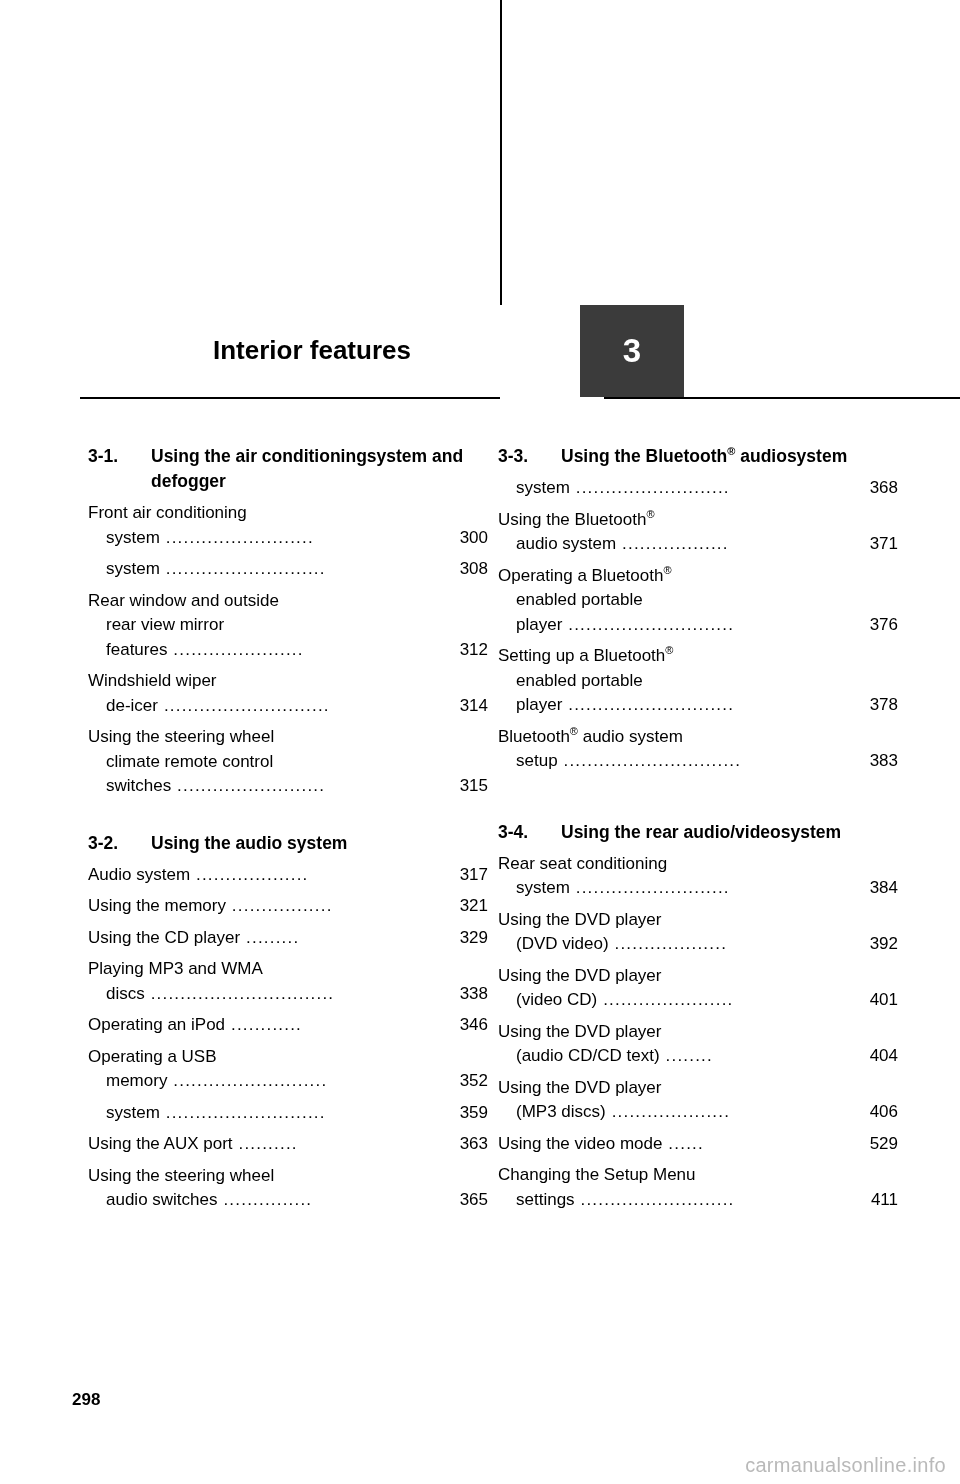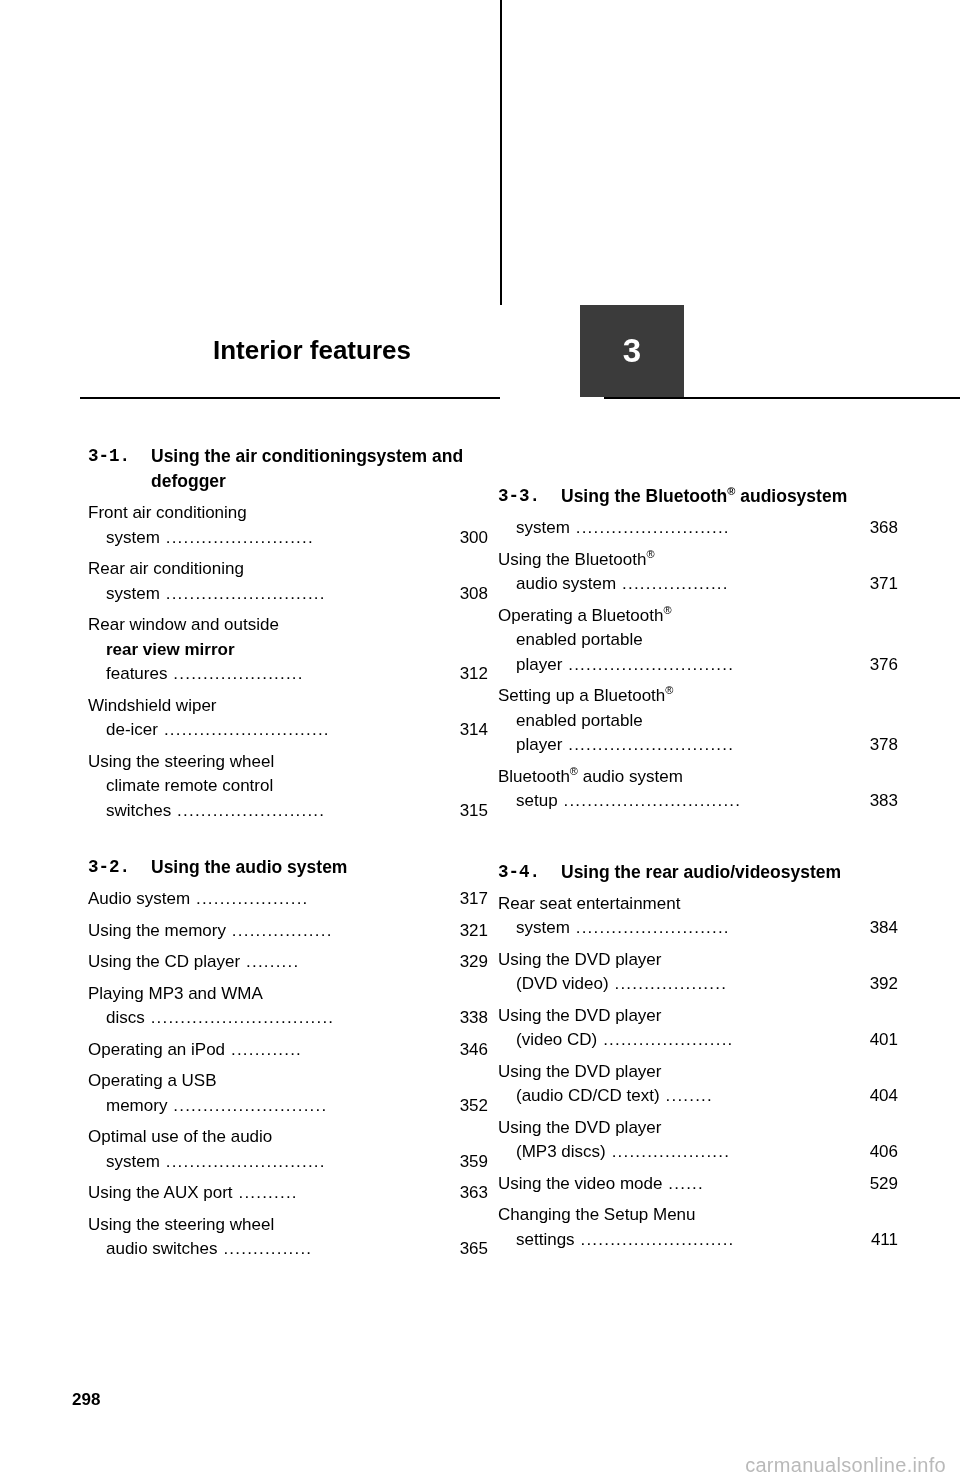--- a/index.html
+++ b/index.html
@@ -94,21 +94,21 @@
     left: 0;
     top: 444px;
     width: 960px;
   }
   .col {
     position: absolute;
     top: 0;
     width: 400px;
   }
   .col-left { left: 88px; }
-  .col-right { left: 498px; margin-top: 40px; }
+  .col-right { left: 498px; }
 
   .section {
     margin-bottom: 0;
     position: relative;
   }
   .section + .section { margin-top: 32px; }
 
   .sec-head {
     display: block;
     font-size: 17.5px;
@@ -118,21 +118,20 @@
     padding-left: 63px;
     margin-bottom: 7px;
   }
   .sec-num {
     position: absolute;
     left: 0;
     top: 0;
     width: 56px;
     font-weight: bold;
     text-align: left;
-    font-family: Liberation Mono, monospace;
   }
   .sec-head .sup {
     font-size: 11px;
     vertical-align: super;
     line-height: 0;
   }
 
   .entry {
     position: relative;
     font-size: 17px;
@@ -212,26 +211,25 @@
 
   <div class="toc">
     <div class="col col-left" id="col-left">
         <div class="section">
           <div class="sec-head"><span class="sec-num">3-1.</span><span>Using the air conditioning</span><span class="line2">system and defogger</span></div>
           <div class="entry">
             <div class="row"><span class="txt" style="display: inline;">Front air conditioning</span></div>
             <div class="row" style="padding-left: 18px;"><span class="pg">300</span><span class="line2" style="display: inline; padding-left: 0px;">system</span><span class="dots"> .........................</span></div>
           </div>
           <div class="entry">
-            <div class="row"><span class="txt" style="display: inline;">Rear air conditioning</span></div>
             <div class="row" style="padding-left: 18px;"><span class="pg">308</span><span class="line2" style="display: inline; padding-left: 0px;">system</span><span class="dots"> ...........................</span></div>
           </div>
           <div class="entry">
             <div class="row"><span class="txt" style="display: inline;">Rear window and outside</span></div>
-            <div class="row" style="padding-left: 18px;"><span class="line2" style="display: inline; padding-left: 0px; font-weight: bold;">rear view mirror</span></div>
+            <div class="row" style="padding-left: 18px;"><span class="line2" style="display: inline; padding-left: 0px;">rear view mirror</span></div>
             <div class="row" style="padding-left: 18px;"><span class="pg">312</span><span class="line2" style="display: inline; padding-left: 0px;">features</span><span class="dots"> ......................</span></div>
           </div>
           <div class="entry">
             <div class="row"><span class="txt" style="display: inline;">Windshield wiper</span></div>
             <div class="row" style="padding-left: 18px;"><span class="pg">314</span><span class="line2" style="display: inline; padding-left: 0px;">de-icer</span><span class="dots"> ............................</span></div>
           </div>
           <div class="entry">
             <div class="row"><span class="txt" style="display: inline;">Using the steering wheel</span></div>
             <div class="row" style="padding-left: 18px;"><span class="line2" style="display: inline; padding-left: 0px;">climate remote control</span></div>
             <div class="row" style="padding-left: 18px;"><span class="pg">315</span><span class="line2" style="display: inline; padding-left: 0px;">switches</span><span class="dots"> .........................</span></div>
@@ -253,21 +251,20 @@
             <div class="row" style="padding-left: 18px;"><span class="pg">338</span><span class="line2" style="display: inline; padding-left: 0px;">discs</span><span class="dots"> ...............................</span></div>
           </div>
           <div class="entry">
             <div class="row"><span class="pg">346</span><span class="txt" style="display: inline;">Operating an iPod</span><span class="dots"> ............</span></div>
           </div>
           <div class="entry">
             <div class="row"><span class="txt" style="display: inline;">Operating a USB</span></div>
             <div class="row" style="padding-left: 18px;"><span class="pg">352</span><span class="line2" style="display: inline; padding-left: 0px;">memory</span><span class="dots"> ..........................</span></div>
           </div>
           <div class="entry">
-            <div class="row"><span class="txt" style="display: inline;">Optimal use of the audio</span></div>
             <div class="row" style="padding-left: 18px;"><span class="pg">359</span><span class="line2" style="display: inline; padding-left: 0px;">system</span><span class="dots"> ...........................</span></div>
           </div>
           <div class="entry">
             <div class="row"><span class="pg">363</span><span class="txt" style="display: inline;">Using the AUX port</span><span class="dots"> ..........</span></div>
           </div>
           <div class="entry">
             <div class="row"><span class="txt" style="display: inline;">Using the steering wheel</span></div>
             <div class="row" style="padding-left: 18px;"><span class="pg">365</span><span class="line2" style="display: inline; padding-left: 0px;">audio switches</span><span class="dots"> ...............</span></div>
           </div>
         </div>
@@ -293,21 +290,21 @@
             <div class="row" style="padding-left: 18px;"><span class="pg">378</span><span class="line2" style="display: inline; padding-left: 0px;">player</span><span class="dots"> ............................</span></div>
           </div>
           <div class="entry">
             <div class="row"><span class="txt" style="display: inline;">Bluetooth</span><span class="sup">®</span><span> audio system</span></div>
             <div class="row" style="padding-left: 18px;"><span class="pg">383</span><span class="line2" style="display: inline; padding-left: 0px;">setup</span><span class="dots"> ..............................</span></div>
           </div>
         </div>
         <div class="section" style="margin-top: 46px;">
           <div class="sec-head"><span class="sec-num">3-4.</span><span>Using the rear audio/video</span><span class="line2">system</span></div>
           <div class="entry">
-            <div class="row"><span class="txt" style="display: inline;">Rear seat entertainment</span></div>
+            <div class="row"><span class="txt" style="display: inline;">Rear seat conditioning</span></div>
             <div class="row" style="padding-left: 18px;"><span class="pg">384</span><span class="line2" style="display: inline; padding-left: 0px;">system</span><span class="dots"> ..........................</span></div>
           </div>
           <div class="entry">
             <div class="row"><span class="txt" style="display: inline;">Using the DVD player</span></div>
             <div class="row" style="padding-left: 18px;"><span class="pg">392</span><span class="line2" style="display: inline; padding-left: 0px;">(DVD video)</span><span class="dots"> ...................</span></div>
           </div>
           <div class="entry">
             <div class="row"><span class="txt" style="display: inline;">Using the DVD player</span></div>
             <div class="row" style="padding-left: 18px;"><span class="pg">401</span><span class="line2" style="display: inline; padding-left: 0px;">(video CD)</span><span class="dots"> ......................</span></div>
           </div>

